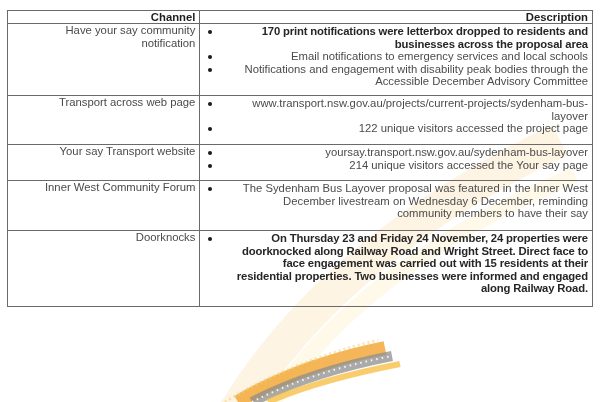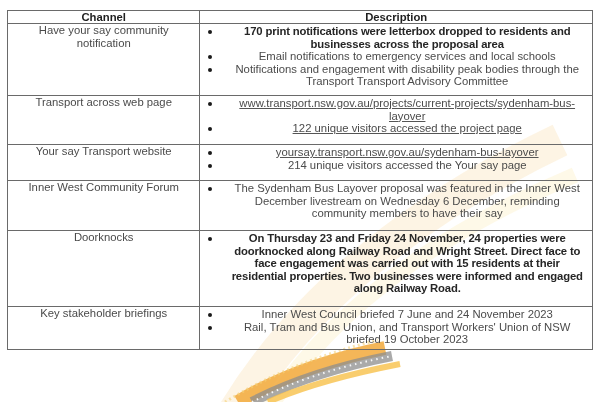--- a/index.html
+++ b/index.html
@@ -32,21 +32,21 @@
       border-collapse: collapse;
       z-index: 1;
       font-size: 11.3px;
       line-height: 12.6px;
       background: transparent;
     }
     table.channels th,
     table.channels td {
       border: 1.4px solid #6a6a6a;
       vertical-align: top;
-      text-align: center;
+      text-align: right;
       padding: 0 4px;
     }
     table.channels th {
       font-weight: bold;
       color: #1e1e1e;
       padding-top: 0;
       padding-bottom: 0;
       height: 12px;
       line-height: 12px;
     }
@@ -75,21 +75,20 @@
       height: 4px;
       border-radius: 50%;
       background: #1a1a1a;
     }
     ul.bullets li.strong {
       color: #262626;
       font-weight: bold;
       letter-spacing: -0.15px;
     }
     ul.bullets li.link {
-      text-decoration: underline;
       text-decoration-color: #555;
     }
     tr.r1 td { height: 71px; }
     tr.r2 td { height: 48px; }
     tr.r3 td { height: 35px; }
     tr.r4 td { height: 26px; }
     tr.r5 td { height: 49px; }
     tr.r6 td { height: 75px; }
     tr.r7 td { height: 42px; }
   </style>
@@ -115,21 +114,21 @@
       <th class="col-desc">Description</th>
     </tr>
   </thead>
   <tbody>
     <tr class="r1">
       <td class="channel-cell">Have your say community notification</td>
       <td>
         <ul class="bullets">
           <li class="strong">170 print notifications were letterbox dropped to residents and businesses across the proposal area</li>
           <li>Email notifications to emergency services and local schools</li>
-          <li>Notifications and engagement with disability peak bodies through the Transport Transport Advisory Committee</li>
+          <li>Notifications and engagement with disability peak bodies through the Accessible December Advisory Committee</li>
         </ul>
       </td>
     </tr>
     <tr class="r2">
       <td class="channel-cell">Transport across web page</td>
       <td>
         <ul class="bullets">
           <li class="link">www.transport.nsw.gov.au/projects/current-projects/sydenham-bus-layover</li>
           <li class="link">122 unique visitors accessed the project page</li>
         </ul>
@@ -153,23 +152,14 @@
       </td>
     </tr>
     <tr class="r6">
       <td class="channel-cell">Doorknocks</td>
       <td>
         <ul class="bullets">
           <li class="strong">On Thursday 23 and Friday 24 November, 24 properties were doorknocked along Railway Road and Wright Street. Direct face to face engagement was carried out with 15 residents at their residential properties. Two businesses were informed and engaged along Railway Road.</li>
         </ul>
       </td>
     </tr>
-    <tr class="r7">
-      <td class="channel-cell">Key stakeholder briefings</td>
-      <td>
-        <ul class="bullets">
-          <li>Inner West Council briefed 7 June and 24 November 2023</li>
-          <li>Rail, Tram and Bus Union, and Transport Workers' Union of NSW briefed 19 October 2023</li>
-        </ul>
-      </td>
-    </tr>
   </tbody>
 </table>
 
 </body></html>

